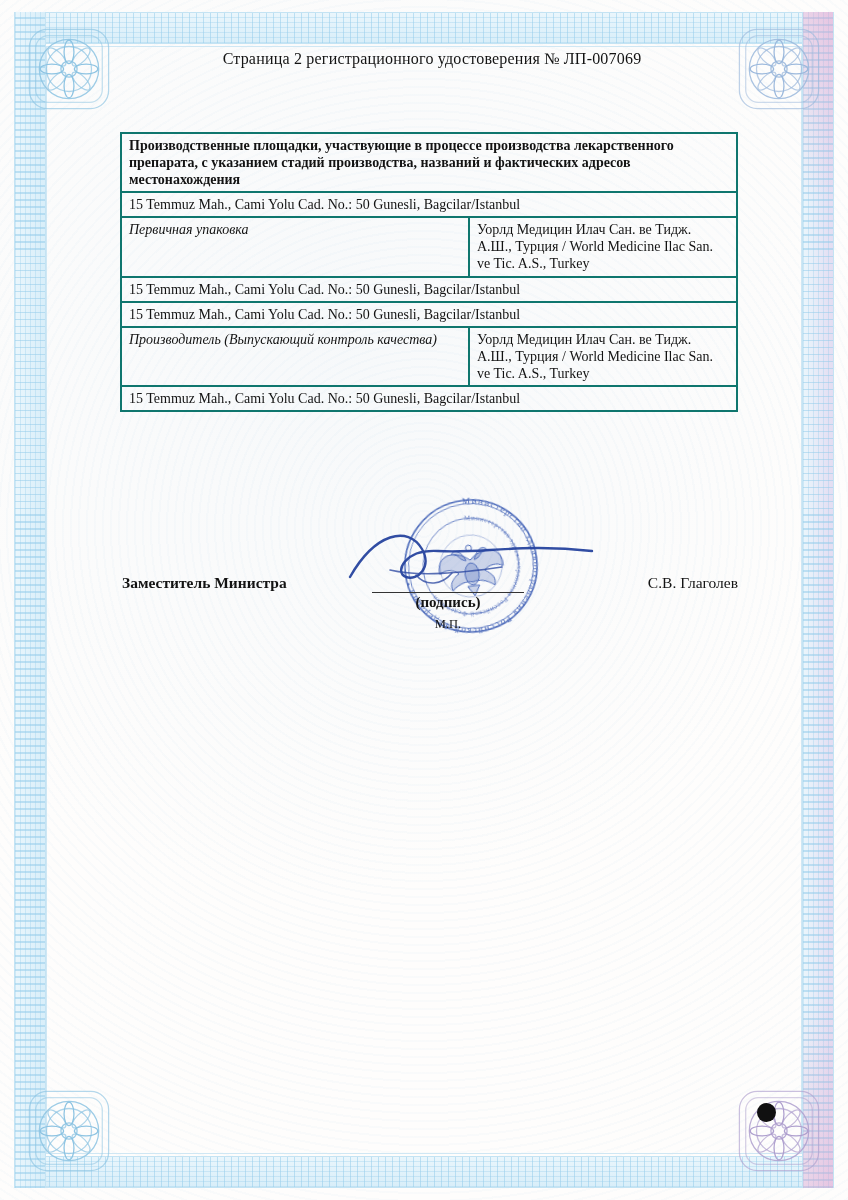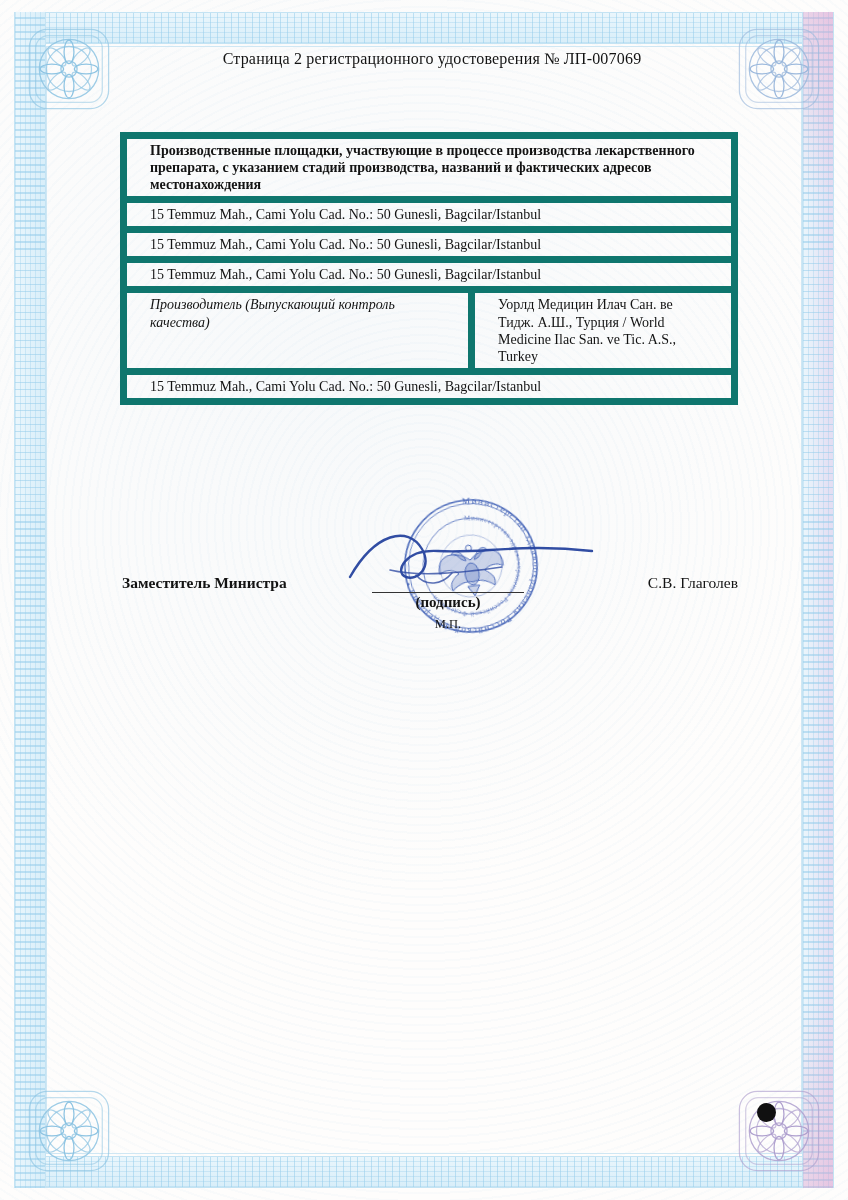--- a/index.html
+++ b/index.html
@@ -53,21 +53,21 @@
   
   .page-header {
     position:absolute; top:50px; left:16px; right:0;
     text-align:center; font-size:16px; letter-spacing:.2px;
   }
   
   .doc-table {
     position:absolute; left:120px; top:132px; width:618px;
     border-collapse:collapse; font-size:14px; line-height:1.22;
   }
-  .doc-table td { border:7px solid #0f766e; padding:3px 23px; vertical-align:top; }
+  .doc-table td { border:2px solid #0f766e; padding:3px 7px; vertical-align:top; }
   .doc-table td.thead { font-weight:bold; }
   .doc-table td.stage { width:348px; font-style:italic; }
   
   .left-title  { position:absolute; left:122px;  top:574px; font-weight:bold; font-size:15.5px; }
   .right-name  { position:absolute; right:110px; top:574px; font-weight:normal; font-size:15.5px; }
   .sig-line    { position:absolute; left:372px; top:592px; width:152px; border-top:1px solid #333; }
   .sig-caption { position:absolute; left:372px; top:594px; width:152px; text-align:center; font-size:15px;font-weight:bold; }
   .seal-caption{ position:absolute; left:372px; top:617px; width:152px; text-align:center; font-size:12.5px; }
   
   .stamp {
@@ -135,20 +135,24 @@
   <table class="doc-table">
     <tbody>
         <tr>
       <td class="thead" colspan="2">Производственные площадки, участвующие в процессе производства лекарственного препарата, с указанием стадий производства, названий и фактических адресов местонахождения</td>
     </tr>
 
     <tr>
       <td colspan="2">15 Temmuz Mah., Cami Yolu Cad. No.: 50 Gunesli, Bagcilar/Istanbul</td>
     </tr>
 
+    <tr>
+      <td class="stage">Первичная упаковка</td>
+      <td>Уорлд Медицин Илач Сан. ве Тидж. А.Ш., Турция / World Medicine Ilac San. ve Tic. A.S., Turkey</td>
+    </tr>
     <tr>
       <td colspan="2">15 Temmuz Mah., Cami Yolu Cad. No.: 50 Gunesli, Bagcilar/Istanbul</td>
     </tr>
 
     <tr>
       <td colspan="2">15 Temmuz Mah., Cami Yolu Cad. No.: 50 Gunesli, Bagcilar/Istanbul</td>
     </tr>
 
     <tr>
       <td class="stage">Производитель (Выпускающий контроль качества)</td>

